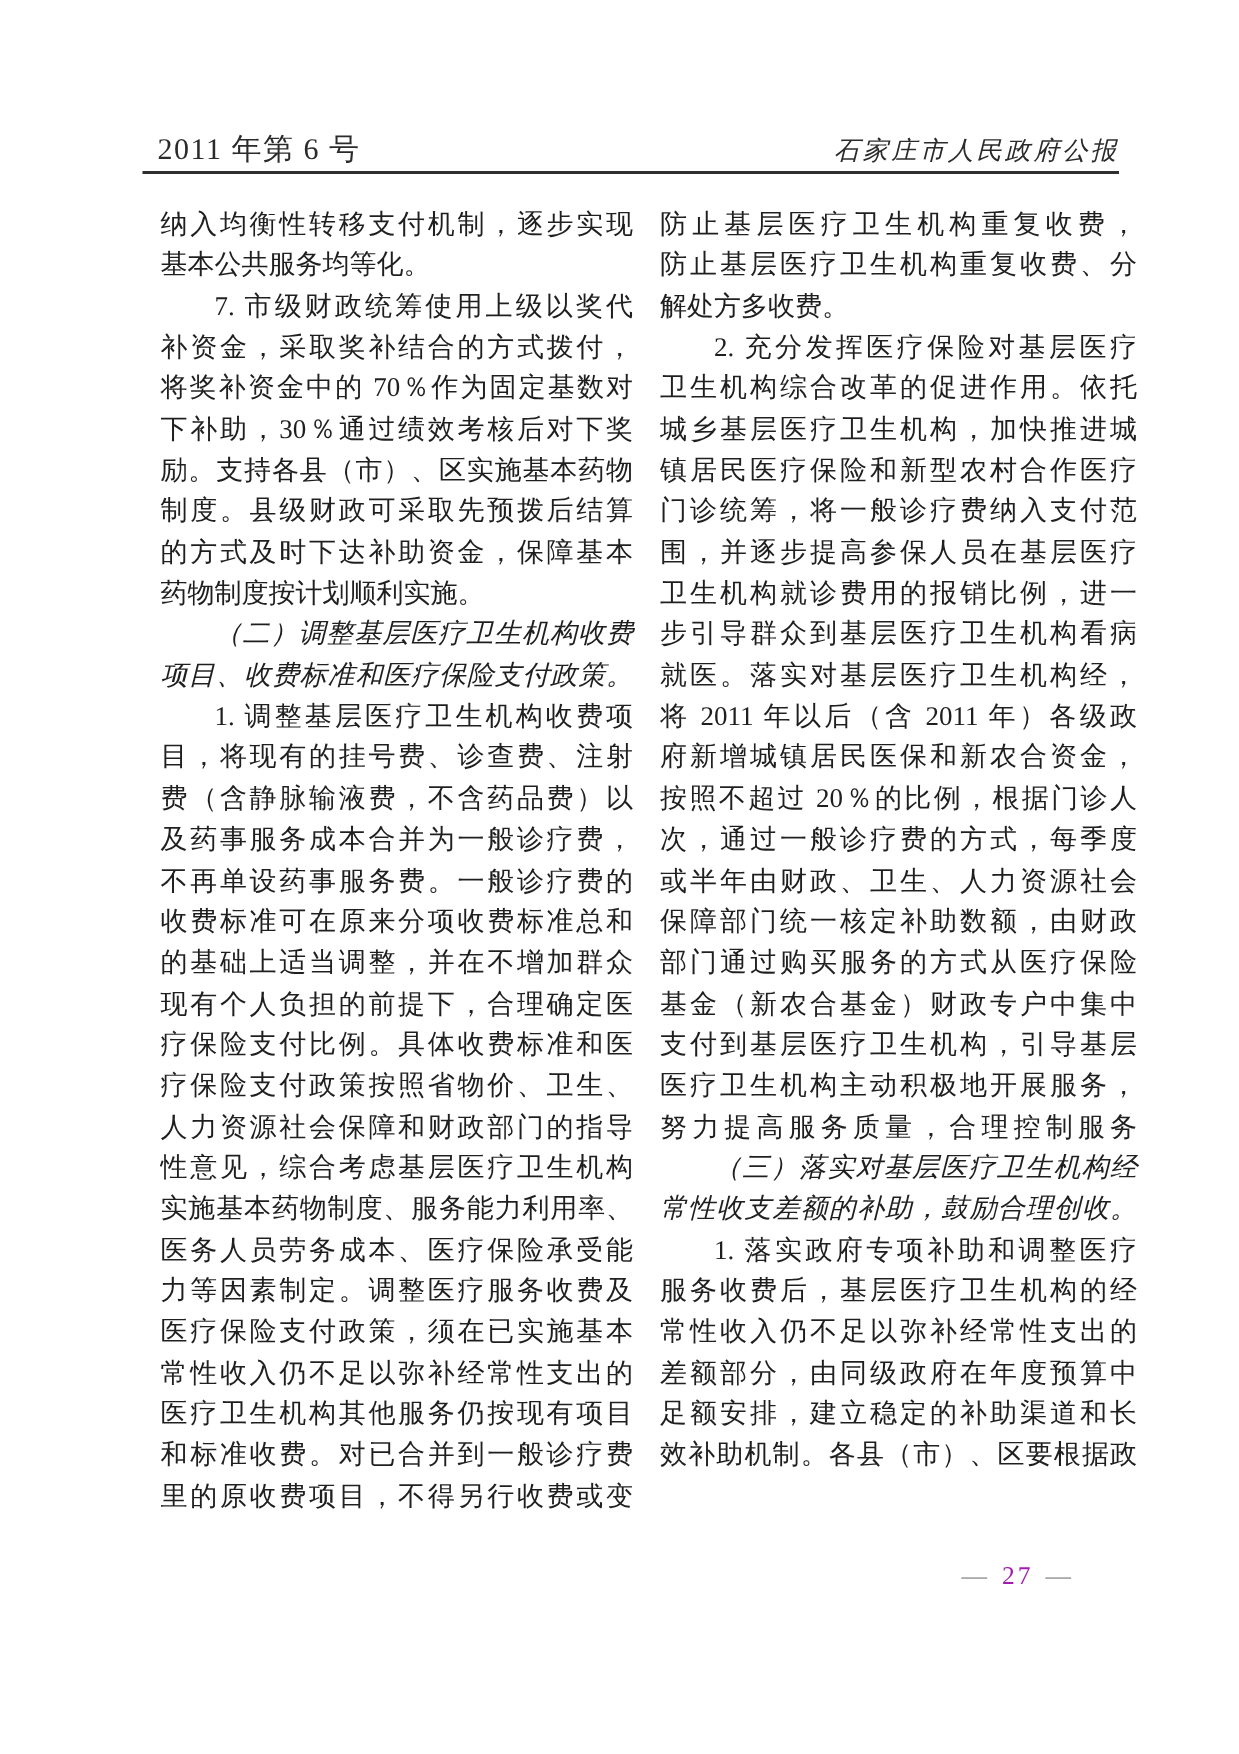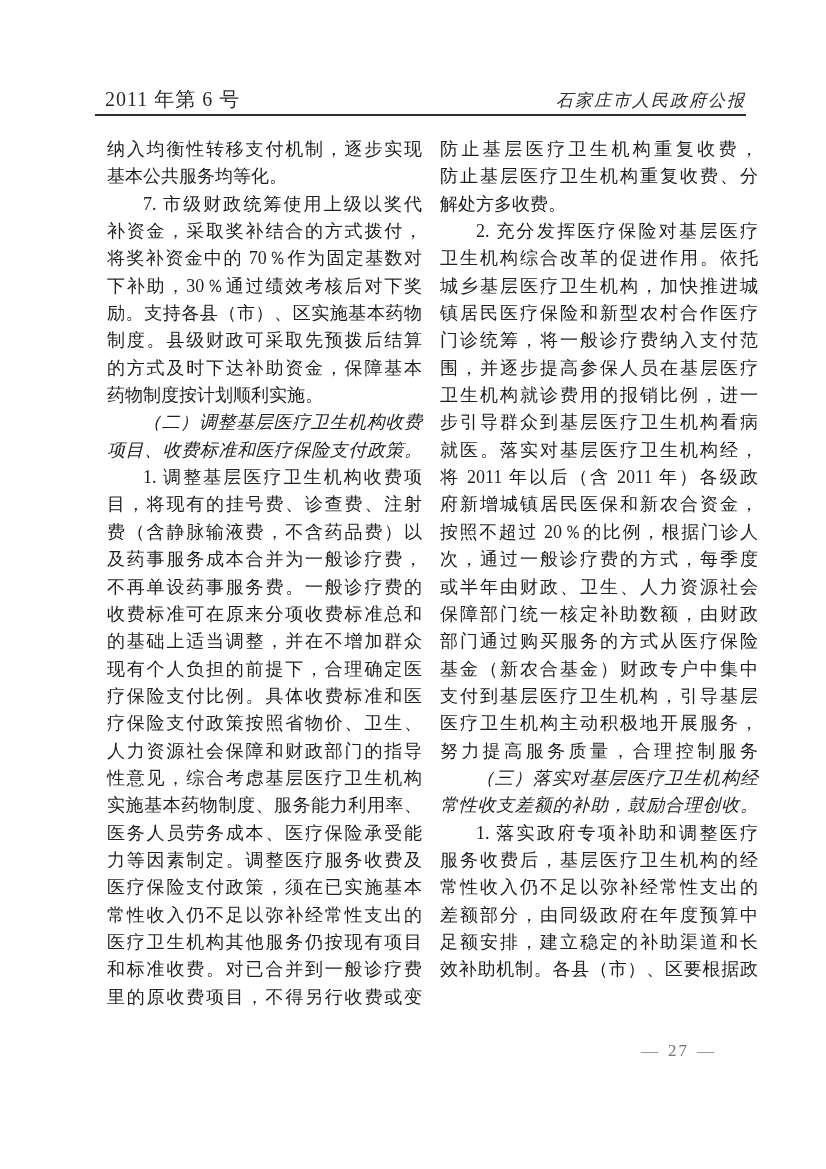--- a/index.html
+++ b/index.html
@@ -68,21 +68,21 @@
   .line.kai { font-style: italic; }
   .footer {
     position: absolute;
     top: 1041px;
     right: 110px;
     font-size: 17px;
     letter-spacing: 2px;
     color: #444444;
   }
   .footer .dash { color: #8a8a8a; }
-  .footer .num { padding: 0 8px; color: #737373; font-family: Liberation Serif, serif; }
+  .footer .num { padding: 0 8px; color: #a21caf; font-family: Liberation Serif, serif; }
 </style>
 </head>
 <body>
 
 <div class="page">
 
   <div class="header">
     <span class="header-issue">2011 年第 6 号</span>
     <span class="header-title">石家庄市人民政府公报</span>
   </div>

